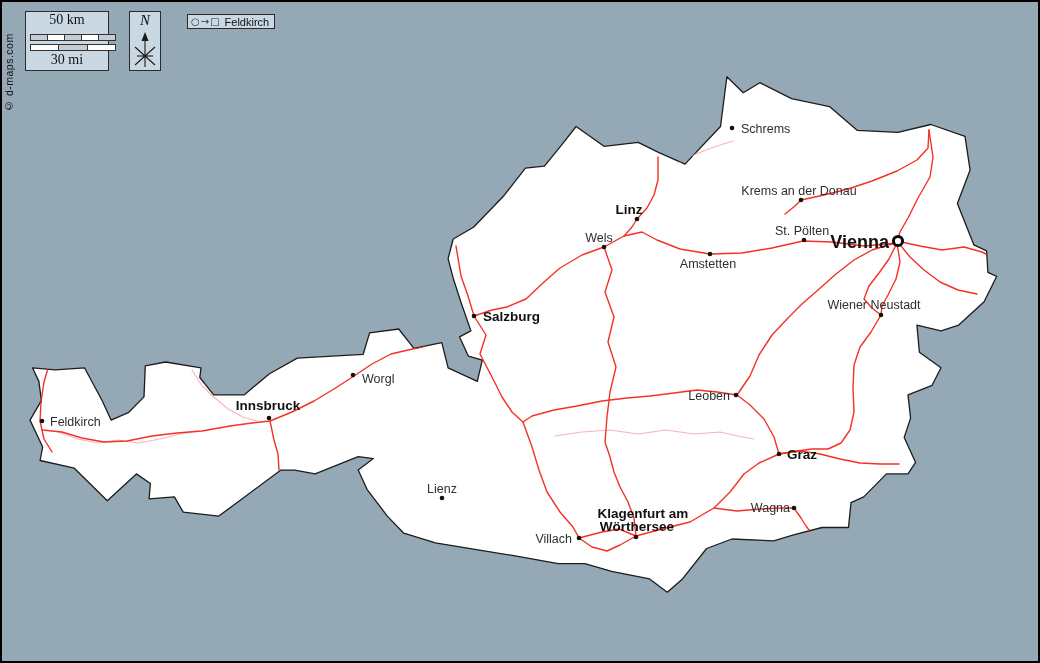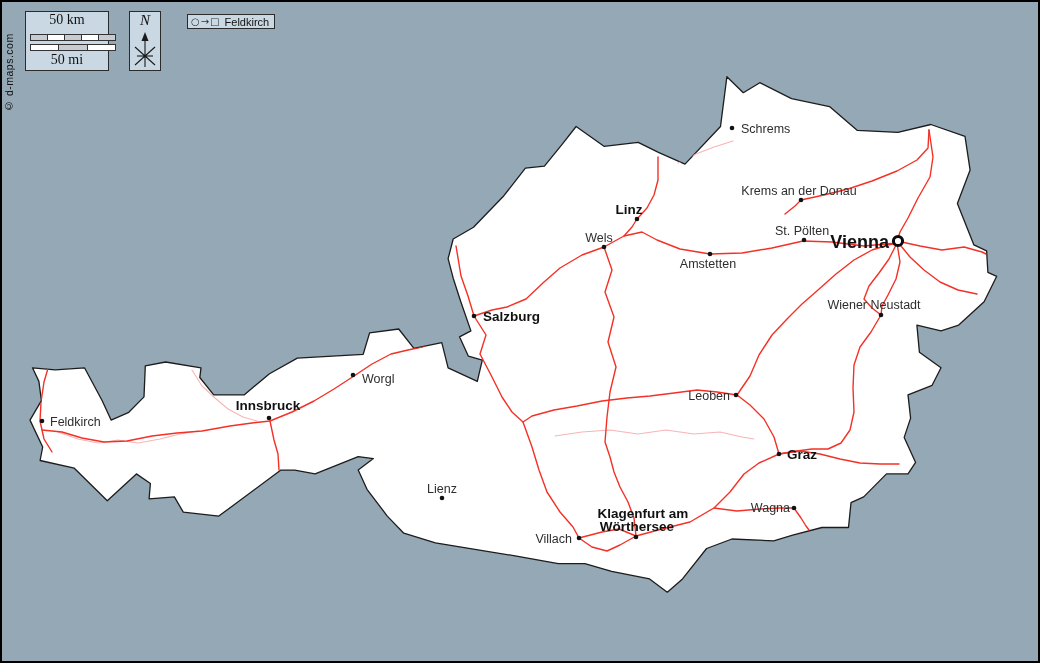--- a/index.html
+++ b/index.html
@@ -119,21 +119,21 @@
         <div class="seg-w"></div>
         <div class="seg-g"></div>
         <div class="seg-w"></div>
         <div class="seg-g"></div>
       </div>
     <div id="mibar" class="bar">
         <div class="seg-w"></div>
         <div class="seg-g"></div>
         <div class="seg-w"></div>
       </div>
-    <div id="mi-label" class="scale-label">50 mi</div>
+    <div id="mi-label" class="scale-label">30 mi</div>
   </div>
 
   <div id="compassbox" class="ctrl">
     <div id="compass-n">N</div>
     <svg width="30" height="40">
       <g stroke="#1a1a1a" stroke-width="1.1" fill="none">
         <line x1="15" y1="38" x2="15" y2="8"></line>
         <line x1="5" y1="18" x2="25" y2="36"></line>
         <line x1="25" y1="18" x2="5" y2="36"></line>
         <line x1="7" y1="27" x2="23" y2="27"></line>

